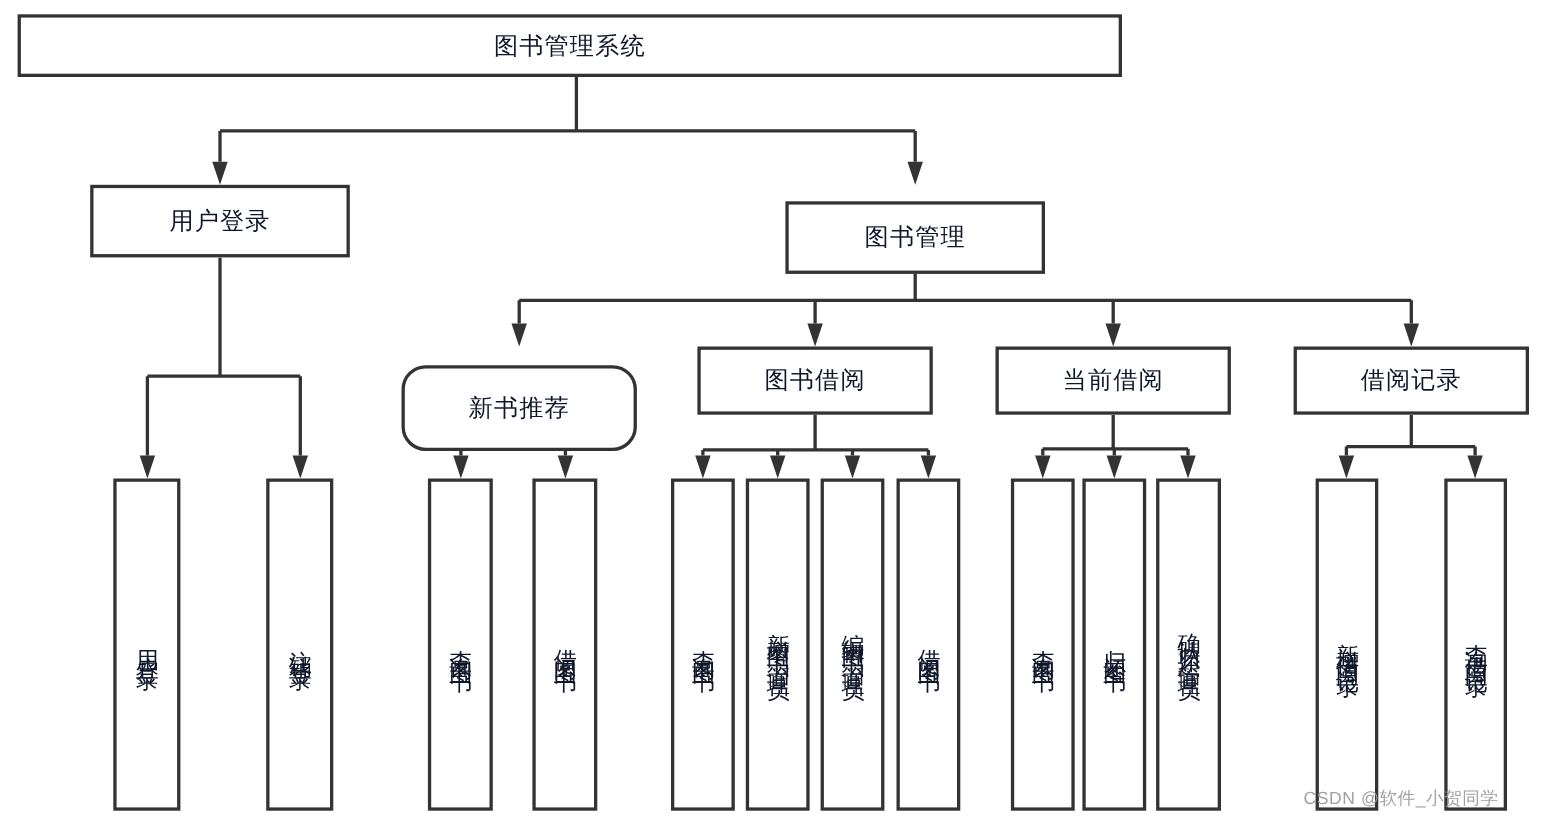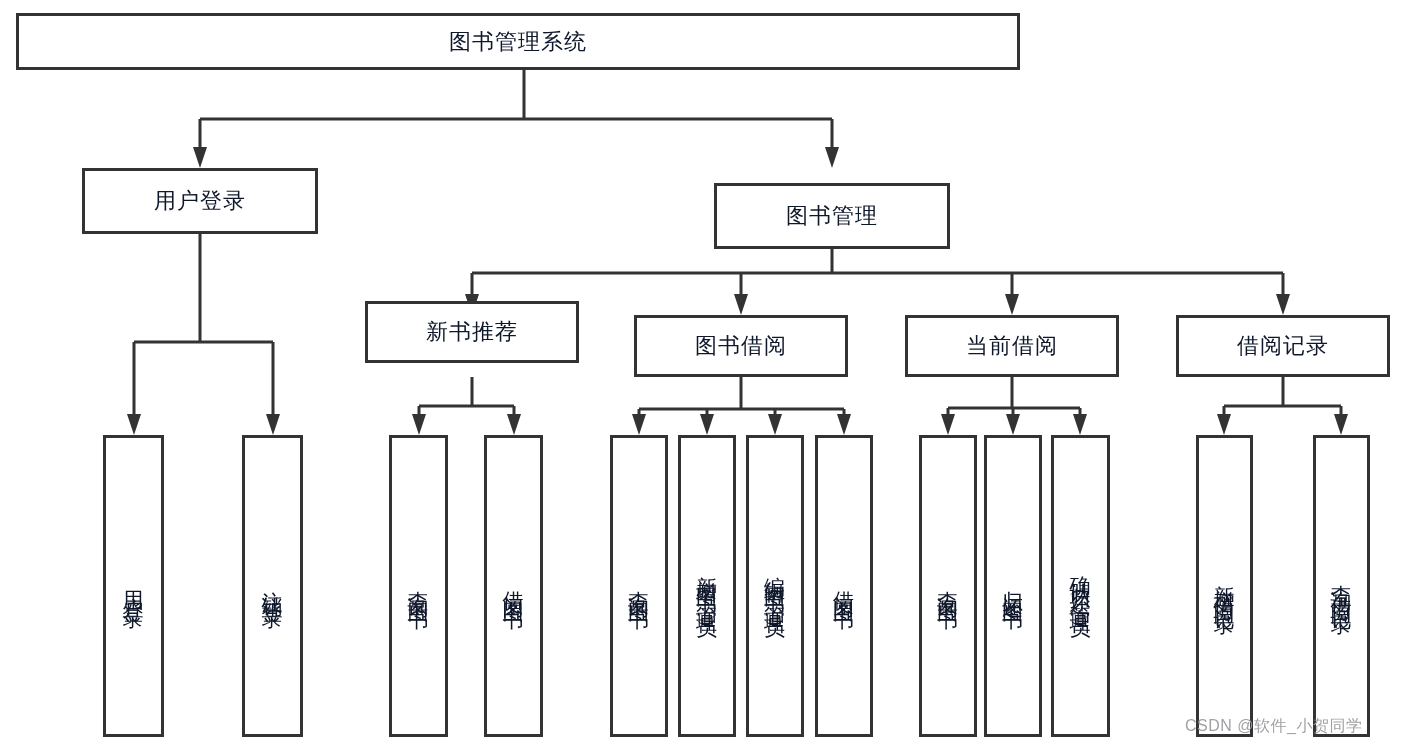--- a/index.html
+++ b/index.html
@@ -26,21 +26,21 @@
     letter-spacing:6px;
     top:435px;height:302px;
     line-height:1;
   }
   
   .root{left:16px;top:13px;width:1004px;height:57px;}
   
   .l2a{left:82px;top:168px;width:236px;height:66px;}
   .l2b{left:714px;top:168px;width:236px;height:66px;margin-top:15px;}
   
-  .l3a{left:365px;top:301px;width:214px;height:62px;}
+  .l3a{left:365px;top:332px;width:214px;height:78px;border-radius:22px;}
   .l3b{left:634px;top:315px;width:214px;height:62px;}
   .l3c{left:905px;top:315px;width:214px;height:62px;}
   .l3d{left:1176px;top:315px;width:214px;height:62px;}
   
   .la1{left:103px;width:61px;}
   .la2{left:242px;width:61px;}
   .lb1{left:389px;width:59px;}
   .lb2{left:484px;width:59px;}
   .lc1{left:610px;width:58px;}
   .lc2{left:678px;width:58px;}

